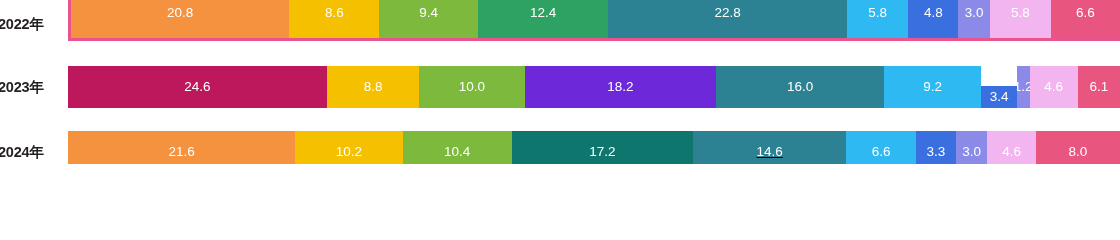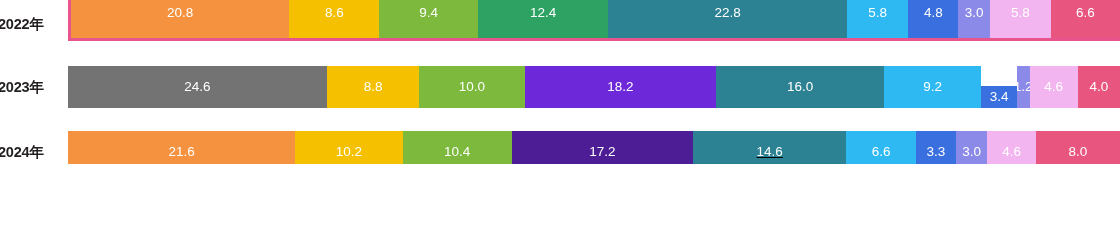--- a/index.html
+++ b/index.html
@@ -112,21 +112,21 @@
         </div>
         <div class="seg" style="background: rgb(232, 85, 127); flex: 0.066 0 0px;">
           <span class="seg-label">6.6</span>
         </div>
       </div>
   </div>
 
   <div class="row" id="row-2023">
     <div class="row-label">2023年</div>
     <div class="bar">
-        <div class="seg" style="background: #737373; flex: 0.246 0 0px;">
+        <div class="seg" style="background: #be185d; flex: 0.246 0 0px;">
           <span class="seg-label">24.6</span>
         </div>
         <div class="seg" style="background: rgb(245, 192, 0); flex: 0.088 0 0px;">
           <span class="seg-label">8.8</span>
         </div>
         <div class="seg" style="background: rgb(124, 185, 60); flex: 0.1 0 0px;">
           <span class="seg-label">10.0</span>
         </div>
         <div class="seg" style="background: #6d28d9; flex: 0.182 0 0px; text-align: right;">
           <span class="seg-label">18.2</span>
@@ -140,38 +140,38 @@
         <div class="seg" style="background: rgb(58, 111, 224); flex: 0.034 0 0px; margin-top: 20px;">
           <span class="seg-label">3.4</span>
         </div>
         <div class="seg" style="background: rgb(139, 138, 232); flex: 0.012 0 0px;">
           <span class="seg-label">1.2</span>
         </div>
         <div class="seg" style="background: rgb(243, 181, 239); flex: 0.046 0 0px;">
           <span class="seg-label">4.6</span>
         </div>
         <div class="seg" style="background: rgb(232, 85, 127); flex: 0.04 0 0px;">
-          <span class="seg-label">4.0</span>
+          <span class="seg-label">6.1</span>
         </div>
       </div>
   </div>
 
   <div class="row" id="row-2024">
     <div class="row-label">2024年</div>
     <div class="bar">
         <div class="seg" style="background: rgb(244, 146, 63); flex: 0.216 0 0px;">
           <span class="seg-label">21.6</span>
         </div>
         <div class="seg" style="background: rgb(245, 192, 0); flex: 0.102 0 0px;">
           <span class="seg-label">10.2</span>
         </div>
         <div class="seg" style="background: rgb(124, 185, 60); flex: 0.104 0 0px;">
           <span class="seg-label">10.4</span>
         </div>
-        <div class="seg" style="background: #4c1d95; flex: 0.172 0 0px; text-align: center;">
+        <div class="seg" style="background: #0f766e; flex: 0.172 0 0px; text-align: center;">
           <span class="seg-label">17.2</span>
         </div>
         <div class="seg" style="background: rgb(44, 130, 147); flex: 0.146 0 0px; text-decoration: underline;">
           <span class="seg-label">14.6</span>
         </div>
         <div class="seg" style="background: rgb(47, 185, 242); flex: 0.066 0 0px;">
           <span class="seg-label">6.6</span>
         </div>
         <div class="seg" style="background: rgb(58, 111, 224); flex: 0.038 0 0px;">
           <span class="seg-label">3.3</span>

